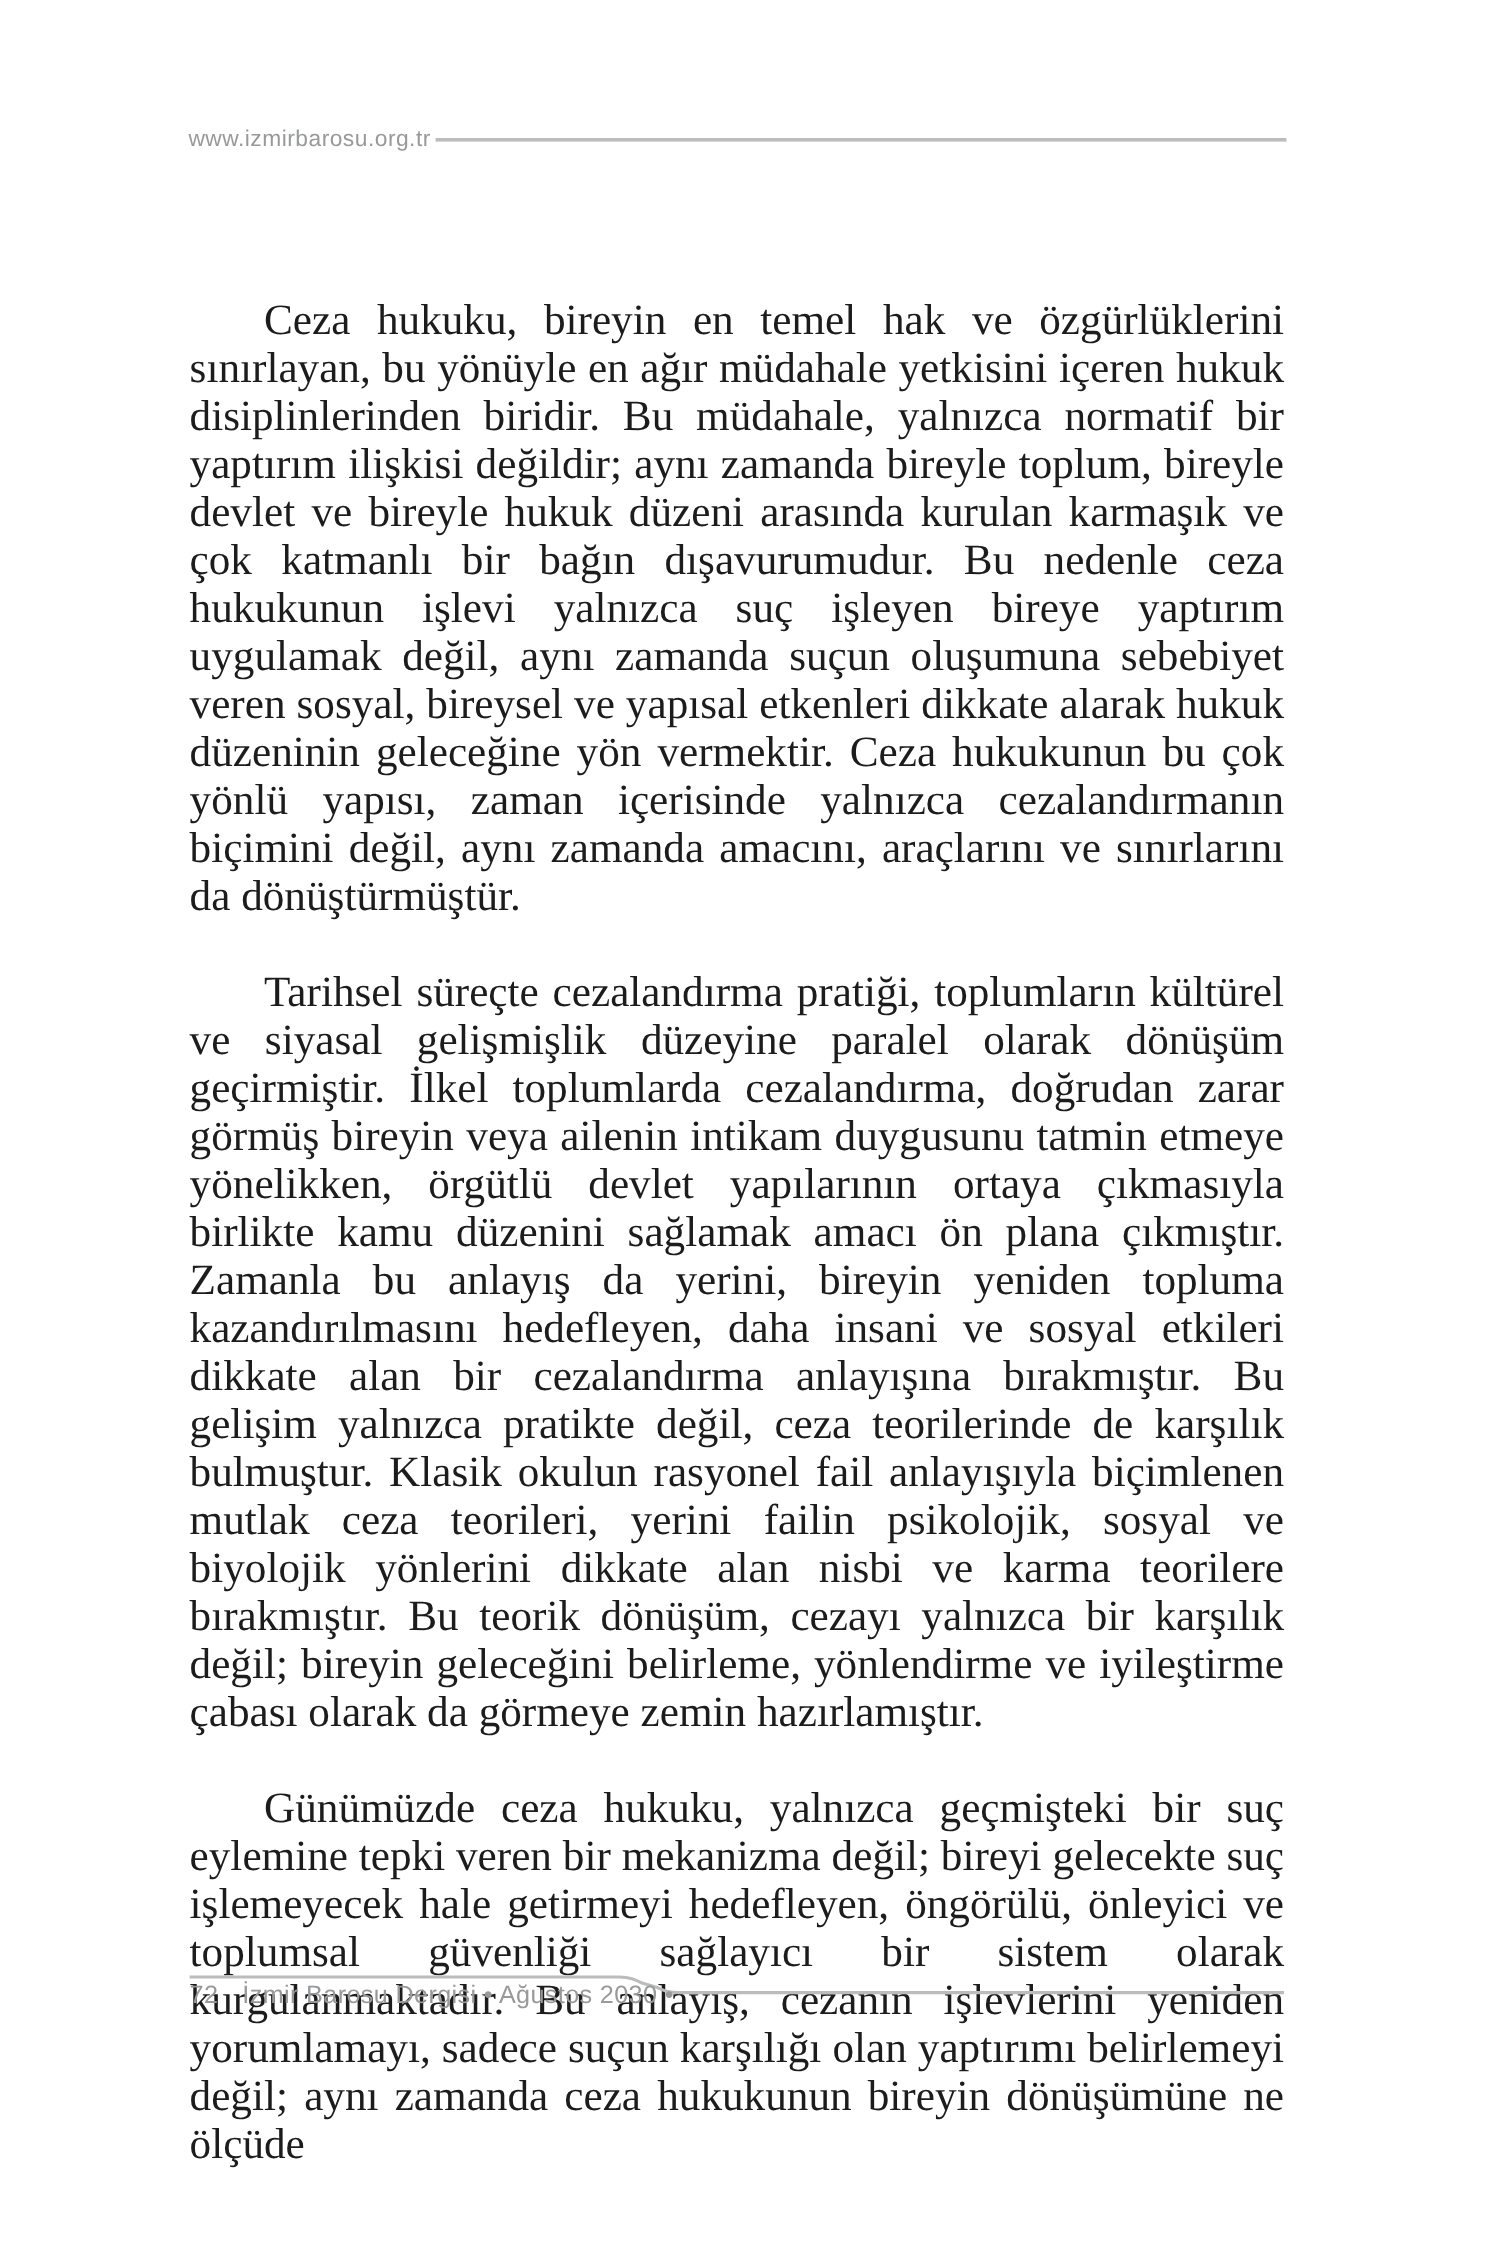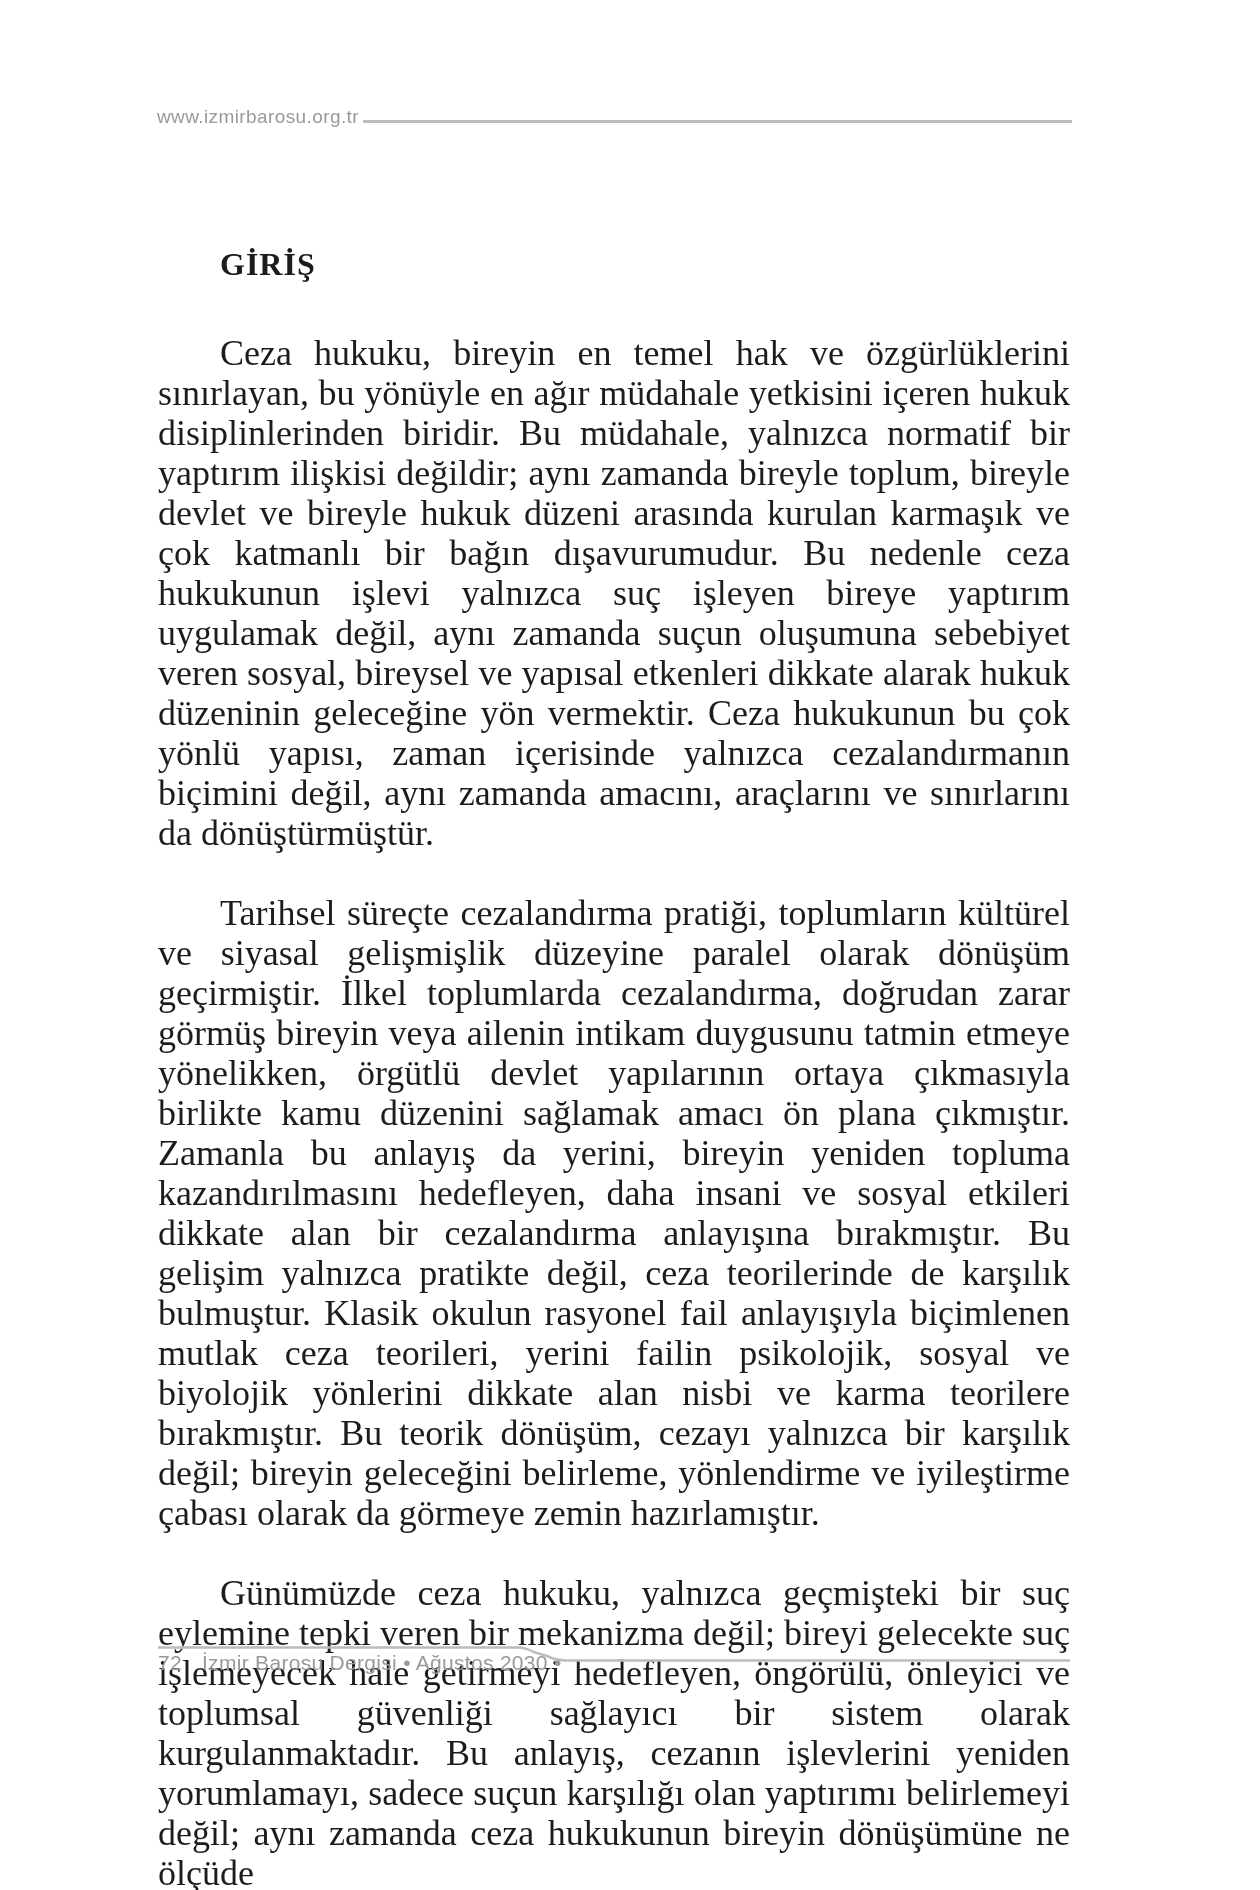--- a/index.html
+++ b/index.html
@@ -17,21 +17,20 @@
     font-family: "Liberation Serif", serif;
   }
 
   
   .page-header {
     position: absolute;
     top: 106px;
     left: 157px;
     right: 188px;
     display: flex;
-    align-items: center;
     font-family: "Liberation Sans", sans-serif;
     font-size: 19px;
     letter-spacing: 0.4px;
     color: #97999b;
   }
   .header-rule {
     flex: 1;
     height: 3px;
     background: #bcbcbc;
     margin-left: 4px;
@@ -88,21 +87,20 @@
 <body>
 
 <div class="page">
 
   <header class="page-header">
     <span>www.izmirbarosu.org.tr</span>
     <span class="header-rule"></span>
   </header>
 
   <main class="page-body">
-    <h1 class="section-heading">GİRİŞ</h1>
     <div>
         <p class="body-paragraph">Ceza hukuku, bireyin en temel hak ve özgürlüklerini sınırlayan, bu yönüyle en ağır müdahale yetkisini içeren hukuk disiplinlerinden biridir. Bu müdahale, yalnızca normatif bir yaptırım ilişkisi değildir; aynı zamanda bireyle toplum, bireyle devlet ve bireyle hukuk düzeni arasında kurulan karmaşık ve çok katmanlı bir bağın dışavurumudur. Bu nedenle ceza hukukunun işlevi yalnızca suç işleyen bireye yaptırım uygulamak değil, aynı zamanda suçun oluşumuna sebebiyet veren sosyal, bireysel ve yapısal etkenleri dikkate alarak hukuk düzeninin geleceğine yön vermektir. Ceza hukukunun bu çok yönlü yapısı, zaman içerisinde yalnızca cezalandırmanın biçimini değil, aynı zamanda amacını, araçlarını ve sınırlarını da dönüştürmüştür.</p>
         <p class="body-paragraph">Tarihsel süreçte cezalandırma pratiği, toplumların kültürel ve siyasal gelişmişlik düzeyine paralel olarak dönüşüm geçirmiştir. İlkel toplumlarda cezalandırma, doğrudan zarar görmüş bireyin veya ailenin intikam duygusunu tatmin etmeye yönelikken, örgütlü devlet yapılarının ortaya çıkmasıyla birlikte kamu düzenini sağlamak amacı ön plana çıkmıştır. Zamanla bu anlayış da yerini, bireyin yeniden topluma kazandırılmasını hedefleyen, daha insani ve sosyal etkileri dikkate alan bir cezalandırma anlayışına bırakmıştır. Bu gelişim yalnızca pratikte değil, ceza teorilerinde de karşılık bulmuştur. Klasik okulun rasyonel fail anlayışıyla biçimlenen mutlak ceza teorileri, yerini failin psikolojik, sosyal ve biyolojik yönlerini dikkate alan nisbi ve karma teorilere bırakmıştır. Bu teorik dönüşüm, cezayı yalnızca bir karşılık değil; bireyin geleceğini belirleme, yönlendirme ve iyileştirme çabası olarak da görmeye zemin hazırlamıştır.</p>
         <p class="body-paragraph">Günümüzde ceza hukuku, yalnızca geçmişteki bir suç eylemine tepki veren bir mekanizma değil; bireyi gelecekte suç işlemeyecek hale getirmeyi hedefleyen, öngörülü, önleyici ve toplumsal güvenliği sağlayıcı bir sistem olarak kurgulanmaktadır. Bu anlayış, cezanın işlevlerini yeniden yorumlamayı, sadece suçun karşılığı olan yaptırımı belirlemeyi değil; aynı zamanda ceza hukukunun bireyin dönüşümüne ne ölçüde</p>
       </div>
   </main>
 
   <svg class="footer-rule-svg" viewBox="0 0 1260 26" xmlns="http://www.w3.org/2000/svg" aria-hidden="true">
     <path d="M158 3.5 H516 C525 3.5 529 5.5 535 8.5 L547 12 C553 15 557 16.5 566 16.5 H1070" fill="none" stroke="#bcbcbc" stroke-width="2.6" stroke-linejoin="round"></path>
   </svg>

